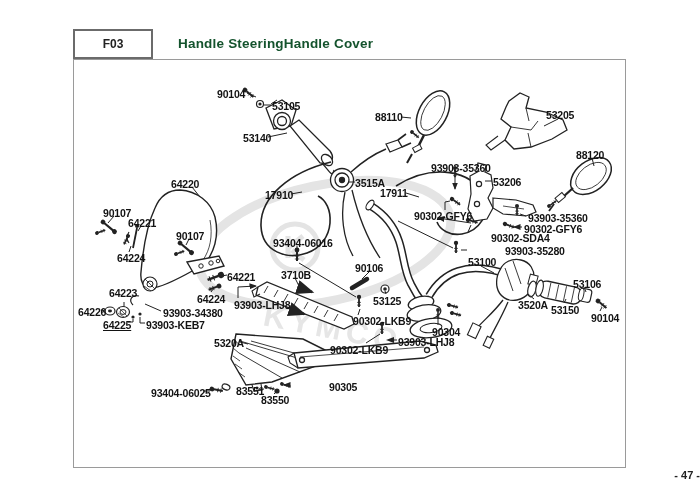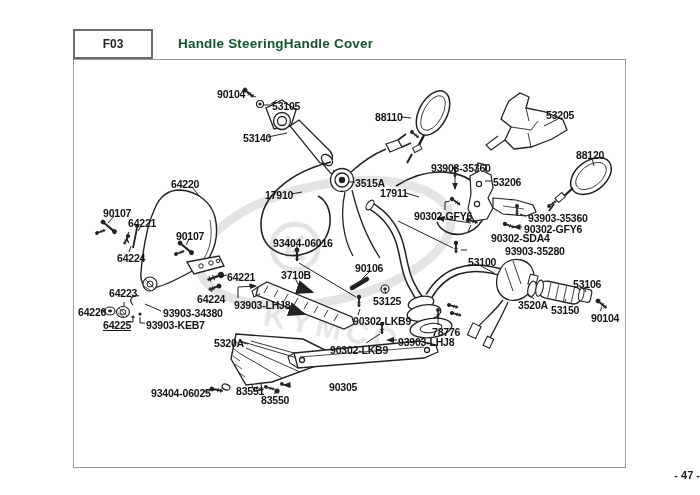--- a/index.html
+++ b/index.html
@@ -310,21 +310,21 @@
       <div class="part-label" style="left: 524px; top: 223px;">90302-GFY6</div>
       <div class="part-label" style="left: 452px; top: 232px; margin-left: 39px;">90302-SDA4</div>
       <div class="part-label" style="left: 468px; top: 245px; margin-left: 37px;">93903-35280</div>
       <div class="part-label" style="left: 468px; top: 256px;">53100</div>
       <div class="part-label" style="left: 273px; top: 237px;">93404-06016</div>
       <div class="part-label" style="left: 281px; top: 269px;">3710B</div>
       <div class="part-label" style="left: 355px; top: 262px;">90106</div>
       <div class="part-label" style="left: 373px; top: 295px;">53125</div>
       <div class="part-label" style="left: 234px; top: 299px;">93903-LHJ8</div>
       <div class="part-label" style="left: 353px; top: 315px;">90302-LKB9</div>
-      <div class="part-label" style="left: 432px; top: 326px;">78776</div>
+      <div class="part-label" style="left: 432px; top: 326px;">90304</div>
       <div class="part-label" style="left: 398px; top: 336px;">93903-LHJ8</div>
       <div class="part-label" style="left: 330px; top: 344px;">90302-LKB9</div>
       <div class="part-label" style="left: 214px; top: 337px;">5320A</div>
       <div class="part-label" style="left: 109px; top: 287px;">64223</div>
       <div class="part-label" style="left: 78px; top: 306px;">64226</div>
       <div class="part-label" style="left: 103px; top: 319px; text-decoration: underline;">64225</div>
       <div class="part-label" style="left: 163px; top: 307px;">93903-34380</div>
       <div class="part-label" style="left: 146px; top: 319px;">93903-KEB7</div>
       <div class="part-label" style="left: 197px; top: 293px;">64224</div>
       <div class="part-label" style="left: 227px; top: 271px;">64221</div>

